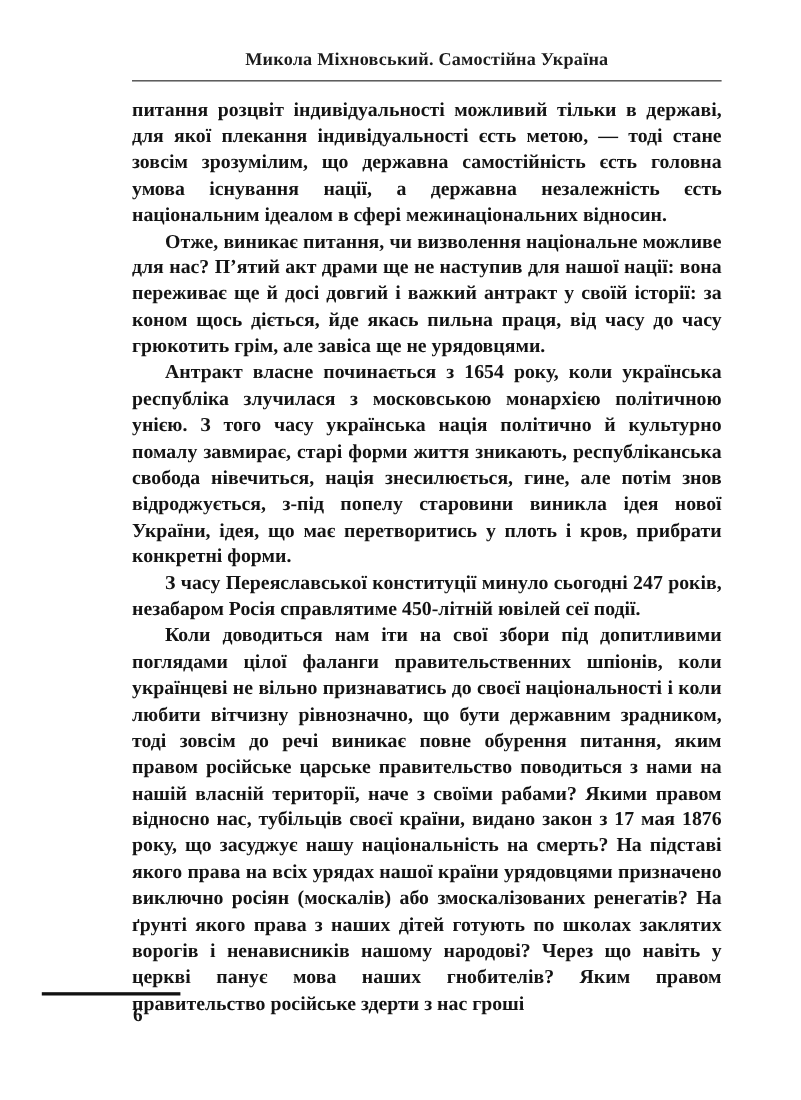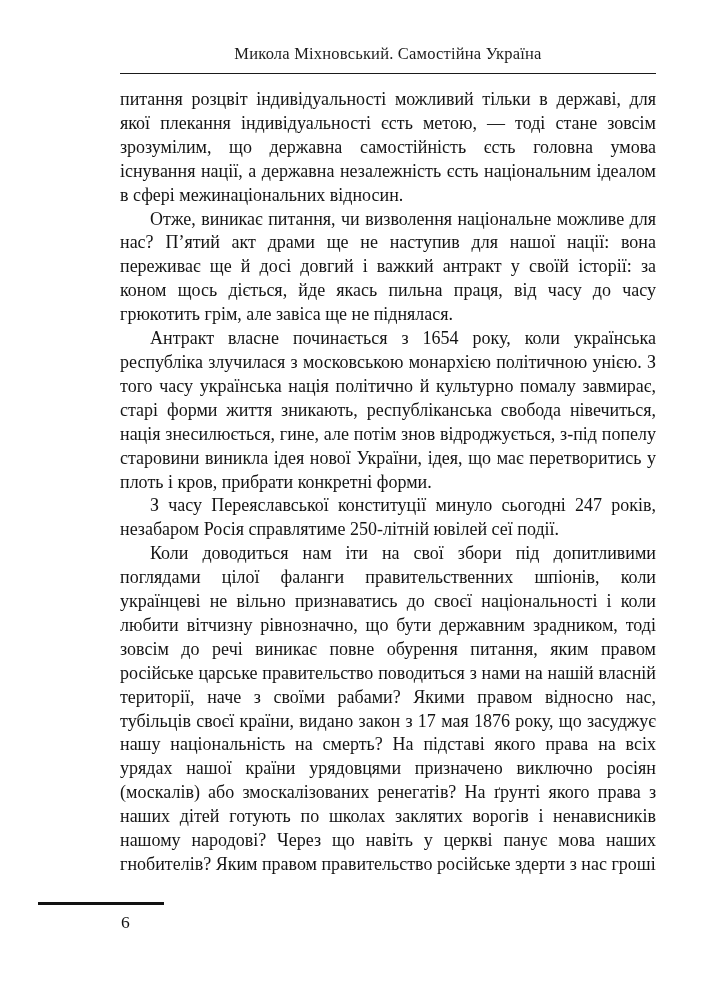--- a/index.html
+++ b/index.html
@@ -11,20 +11,21 @@
     width: 728px;
     height: 1000px;
     position: relative;
     font-family: "Liberation Serif", "DejaVu Serif", serif;
     color: #161616;
     overflow: hidden;
   }
   .page {
     position: absolute;
     inset: 0;
+    font-weight: bold;
   }
   .content-col {
     position: absolute;
     left: 120px;
     width: 536px;
     top: 44px;
   }
   .running-header {
     text-align: center;
     font-size: 16.5px;
@@ -73,23 +74,23 @@
 </head>
 <body>
 
 <div class="page">
 
   <div class="content-col">
     <div class="running-header">Микола Міхновський. Самостійна Україна</div>
 
     <div class="body-text">
       <p class="no-indent">питання розцвіт індивідуальності можливий тільки в державі, для якої плекання індивідуальності єсть метою, — тоді стане зовсім зрозумілим, що державна самостійність єсть головна умова існування нації, а державна незалежність єсть національним ідеалом в сфері межинаціональних відносин.</p>
-      <p>Отже, виникає питання, чи визволення національне можливе для нас? П’ятий акт драми ще не наступив для нашої нації: вона переживає ще й досі довгий і важкий антракт у своїй історії: за коном щось діється, йде якась пильна праця, від часу до часу грюкотить грім, але завіса ще не піднялася.</p>
+      <p>Отже, виникає питання, чи визволення національне можливе для нас? П’ятий акт драми ще не наступив для нашої нації: вона переживає ще й досі довгий і важкий антракт у своїй історії: за коном щось діється, йде якась пильна праця, від часу до часу грюкотить грім, але завіса ще не урядовцями.</p>
       <p>Антракт власне починається з 1654 року, коли українська республіка злучилася з московською монархією політичною унією. З того часу українська нація політично й культурно помалу завмирає, старі форми життя зникають, республіканська свобода нівечиться, нація знесилюється, гине, але потім знов відроджується, з-під попелу старовини виникла ідея нової України, ідея, що має перетворитись у плоть і кров, прибрати конкретні форми.</p>
-      <p>З часу Переяславської конституції минуло сьогодні 247 років, незабаром Росія справлятиме 250-літній ювілей сеї події.</p>
+      <p>З часу Переяславської конституції минуло сьогодні 247 років, незабаром Росія справлятиме 450-літній ювілей сеї події.</p>
       <p>Коли доводиться нам іти на свої збори під допитливими поглядами цілої фаланги правительственних шпіонів, коли українцеві не вільно признаватись до своєї національності і коли любити вітчизну рівнозначно, що бути державним зрадником, тоді зовсім до речі виникає повне обурення питання, яким правом російське царське правительство поводиться з нами на нашій власній території, наче з своїми рабами? Якими правом відносно нас, тубільців своєї країни, видано закон з 17 мая 1876 року, що засуджує нашу національність на смерть? На підставі якого права на всіх урядах нашої країни урядовцями призначено виключно росіян (москалів) або змоскалізованих ренегатів? На ґрунті якого права з наших дітей готують по школах заклятих ворогів і ненависників нашому народові? Через що навіть у церкві панує мова наших гнобителів? Яким правом правительство російське здерти з нас гроші</p>
     </div>
   </div>
 
   <div class="footer">
     <div class="footer-rule"></div>
     <div class="page-number">6</div>
   </div>
 
 </div>

